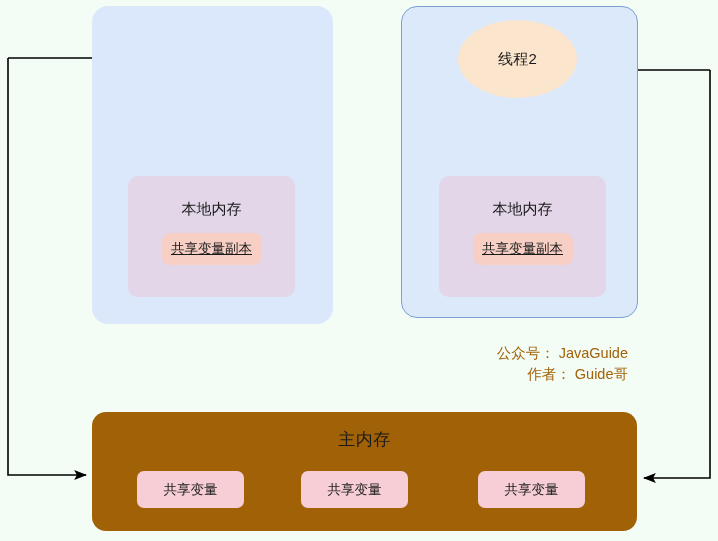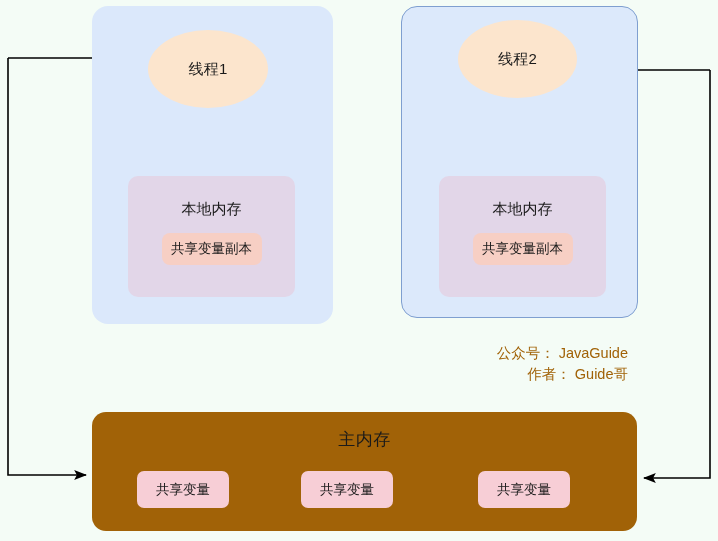--- a/index.html
+++ b/index.html
@@ -60,41 +60,42 @@
   .shared-copy {
     margin-top: 14px;
     width: 92px;
     border-radius: 8px;
     background: #f7cfc4;
     color: #1a1a1a;
     font-size: 13.5px;
     line-height: 19px;
     text-align: center;
     padding: 6px 4px 7px 4px;
+    text-decoration: underline;
   }
 
   
   .main-mem {
     border-radius: 14px;
     background: #a16207;
   }
   .main-mem-title {
     position: absolute;
     top: 16px;
     left: 0;
     width: 100%;
     text-align: center;
     font-size: 17px;
     color: #1a1a1a;
     letter-spacing: 0.5px;
   }
   .shared-var {
     position: absolute;
     height: 37px;
-    width: 92px;
+    width: 107px;
     border-radius: 7px;
     background: #f7ced6;
     color: #1a1a1a;
     font-size: 13.5px;
     display: flex;
     align-items: center;
     justify-content: center;
   }
 
   
@@ -145,23 +146,20 @@
     <path d="M710,70 L710,478 L644,478" fill="none" stroke="#000" stroke-width="1.6" marker-end="url(#ahL)"></path>
 
     <path d="M207,118 L207,166" fill="none" stroke="#000" stroke-width="1.7" marker-start="url(#ahU)" marker-end="url(#ahD)"></path>
 
     <path d="M517,118 L517,166" fill="none" stroke="#3a3a4a" stroke-width="1.9" marker-start="url(#ahU)" marker-end="url(#ahD)"></path>
   </svg>
 
   <div class="abs thread-box" style="left:92px; top:6px; width:241px; height:318px;">
   </div>
 
-  <div class="abs thread-ellipse" style="left:148px; top:30px; width:120px; height:78px;">
-    <span>线程1</span>
-  </div>
 
   <div class="abs local-mem" style="left:128px; top:176px; width:167px; height:121px;">
     <div class="local-mem-title">本地内存</div>
     <div class="shared-copy">共享变量副本</div>
   </div>
 
   <div class="abs thread-box selected" style="left:401px; top:6px; width:237px; height:312px;">
   </div>
 
   <div class="abs thread-ellipse" style="left:458px; top:20px; width:119px; height:78px;">

